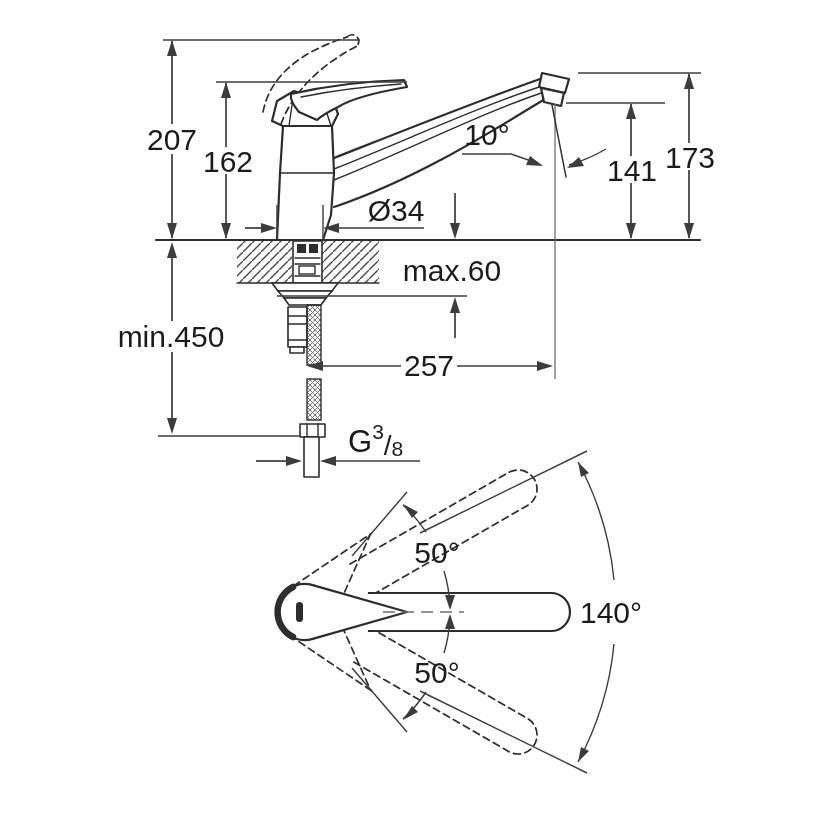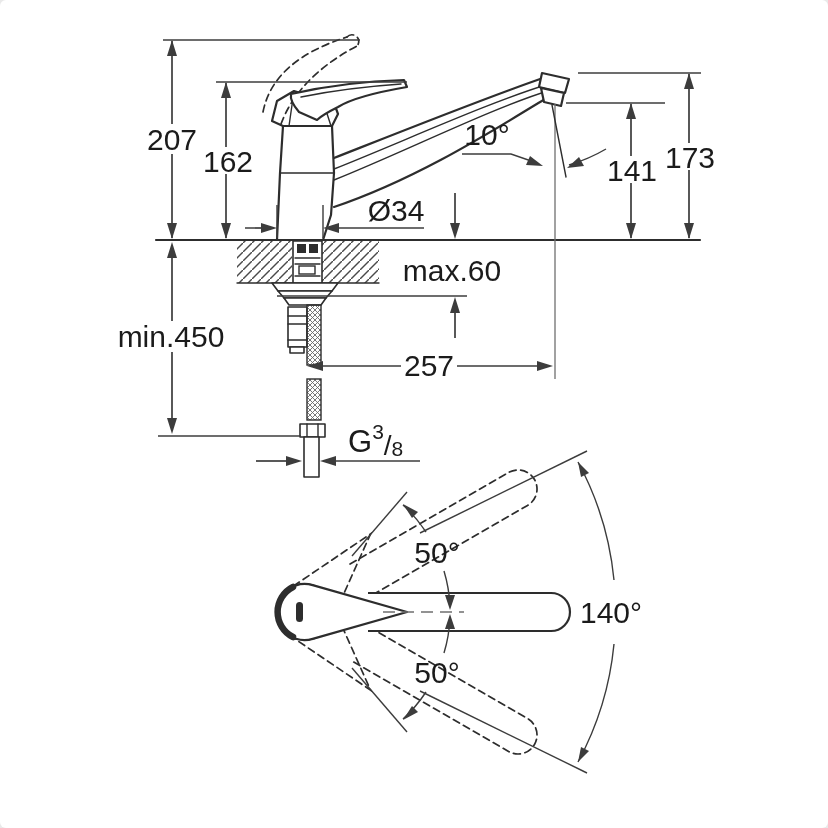--- a/index.html
+++ b/index.html
@@ -1,19 +1,19 @@
 <!DOCTYPE html>
 <html style="--background: #ffffff; --line: #2d2d2d; --dim: #3c3c3c; --thin: #6f6f6f; --text: #1b1b1b;"><head>
 <meta charset="utf-8">
 <style>
   :root{
     --background:#ffffff; --line:#2d2d2d; --dim:#3c3c3c; --thin:#6f6f6f; --text:#1b1b1b;
   }
   html,body{margin:0;padding:0;background:#e9e9e9;}
-  .canvas{width:828px;height:828px;background:var(--background);position:relative;overflow:hidden;border-radius:6px;}
+  .canvas{width:828px;height:828px;background:var(--background);position:relative;overflow:hidden;}
   svg{display:block}
   .s  {stroke:var(--line);stroke-width:2.2;fill:none;stroke-linejoin:round;stroke-linecap:round;}
   .sf {stroke:var(--line);stroke-width:2.2;fill:var(--background);stroke-linejoin:round;}
   .sf1{stroke:var(--line);stroke-width:1.6;fill:var(--background);stroke-linejoin:round;}
   .s1 {stroke:var(--line);stroke-width:1.4;fill:none;stroke-linecap:round;}
   .dash{stroke:var(--line);stroke-width:1.7;fill:none;stroke-dasharray:7 4.5;stroke-linecap:round;}
   .dim {stroke:var(--dim);stroke-width:1.7;fill:none;}
   .ext {stroke:var(--dim);stroke-width:1.4;fill:none;}
   .thin{stroke:var(--thin);stroke-width:1.3;fill:none;}
   .cl  {stroke:var(--thin);stroke-width:1.5;fill:none;stroke-dasharray:12 7;}

